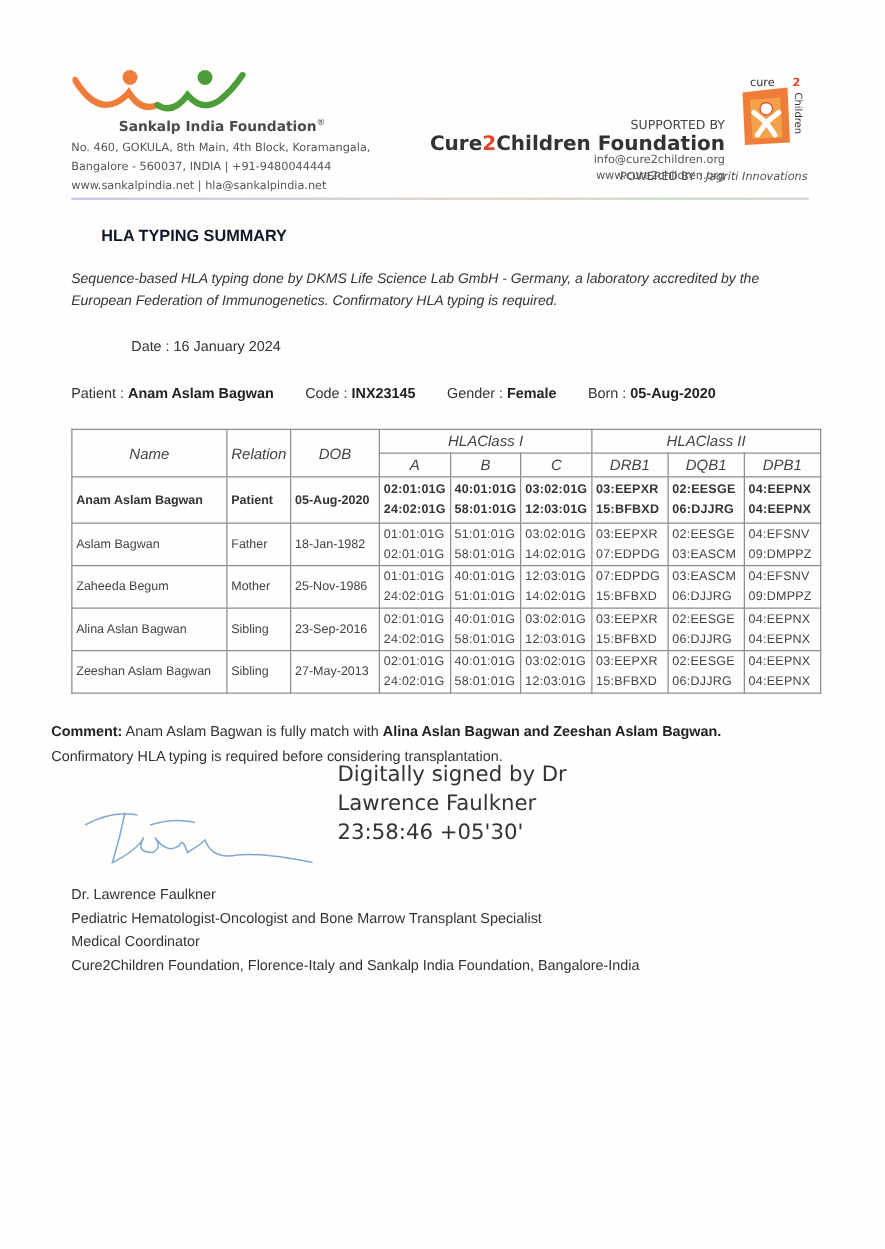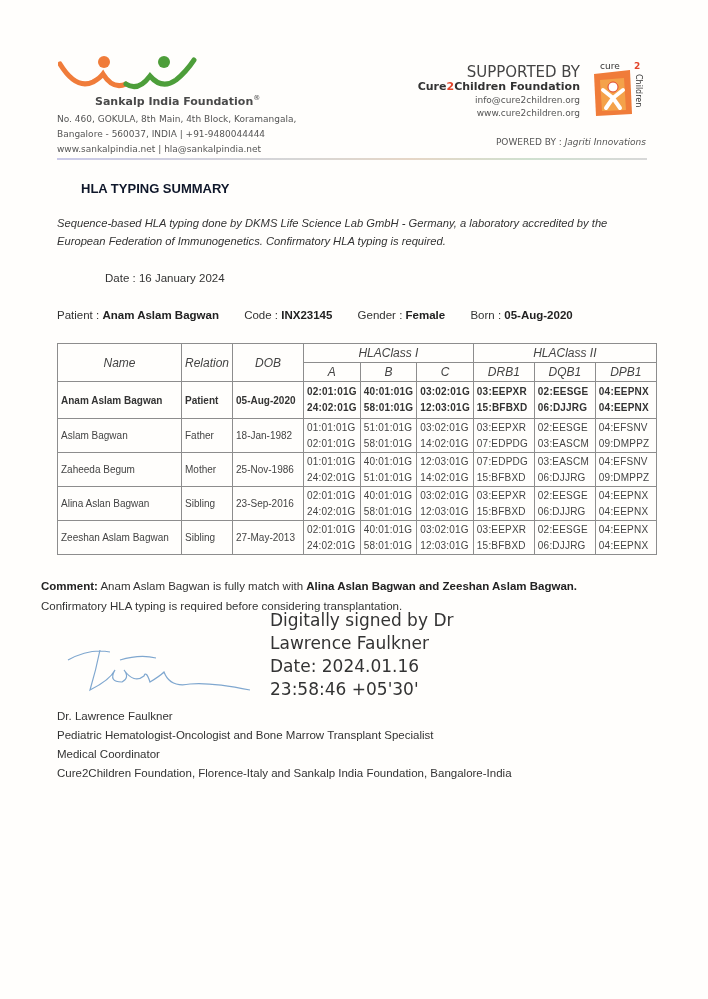--- a/index.html
+++ b/index.html
@@ -9,22 +9,22 @@
   }
   .page { position: absolute; left: 0; top: 0; width: 708px; height: 999px; background: #fffefc; }
 
   
   .logo-left { position: absolute; left: 58px; top: 52px; width: 140px; height: 40px; }
   .org-name { position: absolute; left: 57px; top: 94px; font-family: "DejaVu Sans", sans-serif; font-size: 11px; font-weight: bold; color: #4a4a4a; margin-left: 38px; }
   .org-name sup { font-size: 7px; font-weight: normal; }
   .org-addr { position: absolute; left: 57px; top: 112px; font-family: "DejaVu Sans", sans-serif; font-size: 9px; color: #555; line-height: 15px; }
 
   .supported { position: absolute; right: 128px; top: 66px; text-align: right; font-family: "DejaVu Sans", sans-serif; }
-  .supported .label { font-size: 15px; color: #444; line-height: 13px; }
-  .supported .foundation { font-size: 11px; font-weight: bold; color: #333; line-height: 15px; }
+  .supported .label { font-size: 10px; color: #444; line-height: 13px; margin-top: 28px; }
+  .supported .foundation { font-size: 16px; font-weight: bold; color: #333; line-height: 15px; }
   .supported .foundation .two { color: #e2452b; }
   .supported .contact { font-size: 9px; color: #555; line-height: 13px; }
   .logo-right { position: absolute; left: 590px; top: 60px; width: 58px; height: 58px; }
   .powered { position: absolute; right: 62px; top: 137px; font-family: "DejaVu Sans", sans-serif; font-size: 9px; color: #555; }
   .powered i { font-style: italic; }
   .rule { position: absolute; left: 57px; top: 158px; width: 590px; height: 2px;
     background: linear-gradient(90deg, #c9c9e8, #d6d6d6 40%, #e6d6c6 60%, #cfe0cf 80%, #d8d8d8); }
 
   
   .title { position: absolute; left: 57px; top: 181px; font-size: 13px; font-weight: bold; color: #0f172a; margin-left: 24px; }
@@ -278,21 +278,20 @@
     <div>Confirmatory HLA typing is required before considering transplantation.</div>
   </div>
 
   <svg class="signature" viewBox="0 0 200 60">
     <path d="M8 20 Q30 8 50 12 M40 10 Q36 30 30 50 Q50 40 55 30 Q48 42 62 42 Q70 38 64 30 Q74 44 84 36 Q86 30 90 42 Q100 36 104 32 Q110 48 130 44 Q150 42 190 50" stroke="#7fa7cf" stroke-width="1.2" fill="none"></path>
     <path d="M60 20 Q80 14 96 18" stroke="#7fa7cf" stroke-width="1.2" fill="none"></path>
   </svg>
   <div class="digital">
     <div>Digitally signed by Dr</div>
     <div>Lawrence Faulkner</div>
-    <div>Date: 2024.01.16</div>
     <div>23:58:46 +05'30'</div>
   </div>
 
   <div class="signer">
     <div>Dr. Lawrence Faulkner</div>
     <div>Pediatric Hematologist-Oncologist and Bone Marrow Transplant Specialist</div>
     <div>Medical Coordinator</div>
     <div>Cure2Children Foundation, Florence-Italy and Sankalp India Foundation, Bangalore-India</div>
   </div>
 </div>

